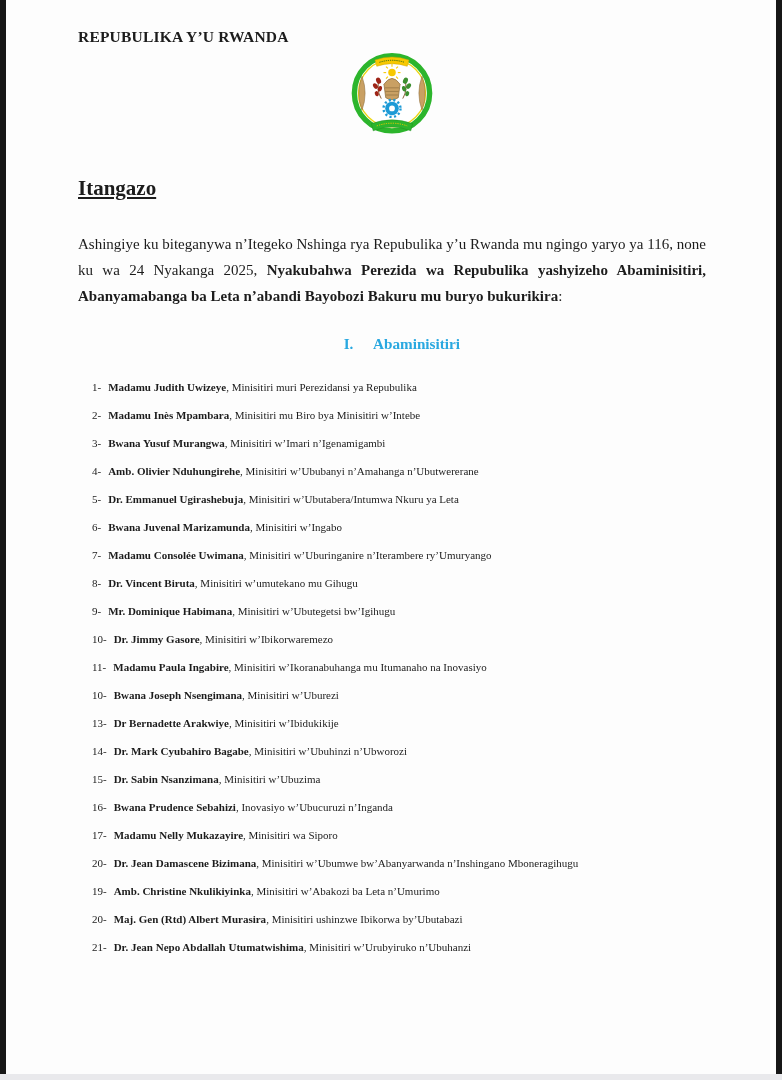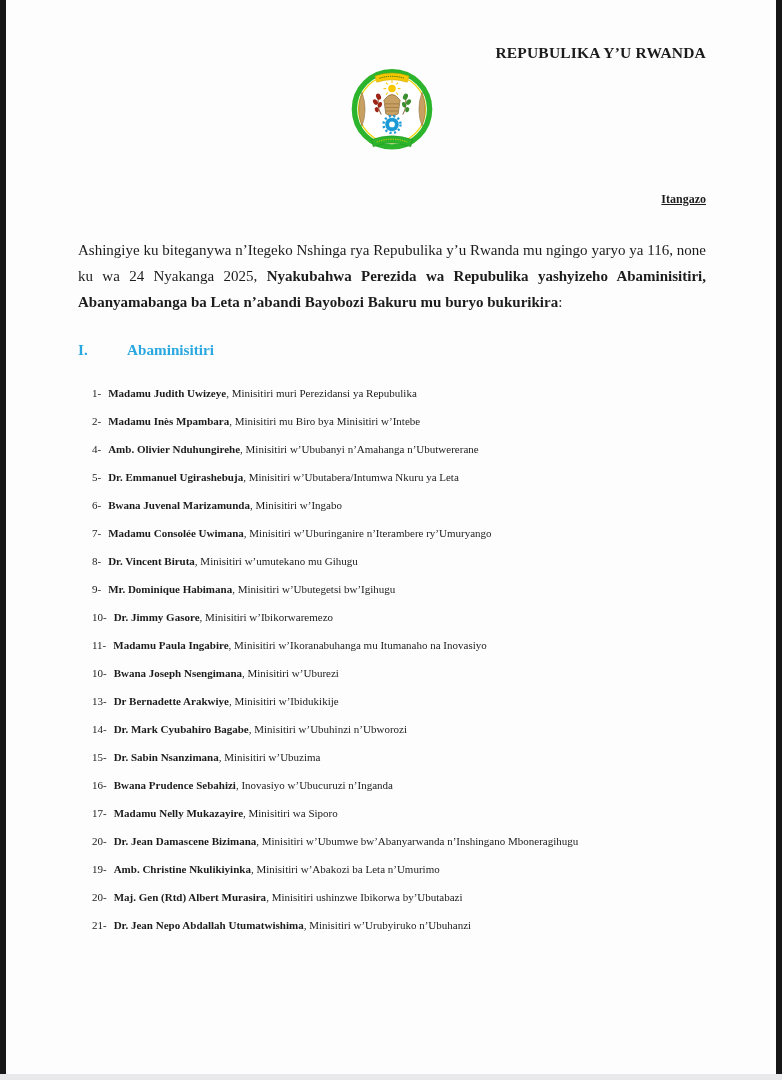--- a/index.html
+++ b/index.html
@@ -20,51 +20,52 @@
   .bottom-strip {
     position: absolute; left: 0; bottom: 0; width: 782px; height: 6px;
     background: #e9e9ec;
   }
   .page {
     position: absolute; top: 0; left: 0; right: 0; bottom: 6px;
     padding: 28px 76px 0 78px;
     box-sizing: border-box;
   }
   .republic-title {
-    text-align: right;
+    text-align: left;
     font-weight: bold;
     font-size: 15.5px;
     letter-spacing: 0.2px;
-    margin: 16px 0 6px 0;
+    margin: 0 0 6px 0;
   }
   .emblem-wrap { text-align: center; margin: 0; line-height: 0; }
   .office-title {
     text-align: center;
     font-weight: bold;
     font-size: 15.5px;
     margin: 6px 0 0 0;
   }
   .doc-title {
-    text-align: right;
+    text-align: left;
     font-weight: bold;
-    font-size: 12px;
+    font-size: 21px;
     text-decoration: underline;
     margin: 38px 0 0 0;
   }
   .intro {
     margin: 30px 0 0 0;
     font-size: 15px;
     line-height: 26px;
     text-align: justify;
   }
   .intro .b { font-weight: bold; }
   .section-heading {
     margin: 26px 0 0 0;
     font-weight: bold;
     font-size: 15.2px;
+    text-align: center;
   }
   .section-heading .numeral { display: inline-block; width: 49px; }
   .minister-list {
     list-style: none;
     margin: 20px 0 0 0;
     padding: 0 0 0 14px;
   }
   .minister-list li {
     font-size: 11px;
     line-height: 28px;
@@ -141,20 +142,21 @@
 
   <p class="intro"><span>Ashingiye ku biteganywa n’Itegeko Nshinga rya Repubulika y’u Rwanda mu ngingo yaryo ya 116, none ku wa 24 Nyakanga 2025, </span><span class="b">Nyakubahwa Perezida wa Repubulika yashyizeho Abaminisitiri, Abanyamabanga ba Leta n’abandi Bayobozi Bakuru mu buryo bukurikira</span><span>:</span></p>
 
   <div class="section-heading" style="color:#29A8E0;">
     <span class="numeral">I.</span><span>Abaminisitiri</span>
   </div>
 
   <ul class="minister-list">
     <li><span class="num">1-</span><span class="b">Madamu Judith Uwizeye</span><span>, Minisitiri muri Perezidansi ya Repubulika</span></li>
     <li><span class="num">2-</span><span class="b">Madamu Inès Mpambara</span><span>, Minisitiri mu Biro bya Minisitiri w’Intebe</span></li>
+    <li><span class="num">3-</span><span class="b">Bwana Yusuf Murangwa</span><span>, Minisitiri w’Imari n’Igenamigambi</span></li>
     <li><span class="num">4-</span><span class="b">Amb. Olivier Nduhungirehe</span><span>, Minisitiri w’Ububanyi n’Amahanga n’Ubutwererane</span></li>
     <li><span class="num">5-</span><span class="b">Dr. Emmanuel Ugirashebuja</span><span>, Minisitiri w’Ubutabera/Intumwa Nkuru ya Leta</span></li>
     <li><span class="num">6-</span><span class="b">Bwana Juvenal Marizamunda</span><span>, Minisitiri w’Ingabo</span></li>
     <li><span class="num">7-</span><span class="b">Madamu Consolée Uwimana</span><span>, Minisitiri w’Uburinganire n’Iterambere ry’Umuryango</span></li>
     <li><span class="num">8-</span><span class="b">Dr. Vincent Biruta</span><span>, Minisitiri w’umutekano mu Gihugu</span></li>
     <li><span class="num">9-</span><span class="b">Mr. Dominique Habimana</span><span>, Minisitiri w’Ubutegetsi bw’Igihugu</span></li>
     <li><span class="num">10-</span><span class="b">Dr. Jimmy Gasore</span><span>, Minisitiri w’Ibikorwaremezo</span></li>
     <li><span class="num">11-</span><span class="b">Madamu Paula Ingabire</span><span>, Minisitiri w’Ikoranabuhanga mu Itumanaho na Inovasiyo</span></li>
     <li><span class="num">10-</span><span class="b">Bwana Joseph Nsengimana</span><span>, Minisitiri w’Uburezi</span></li>
     <li><span class="num">13-</span><span class="b">Dr Bernadette Arakwiye</span><span>, Minisitiri w’Ibidukikije</span></li>

